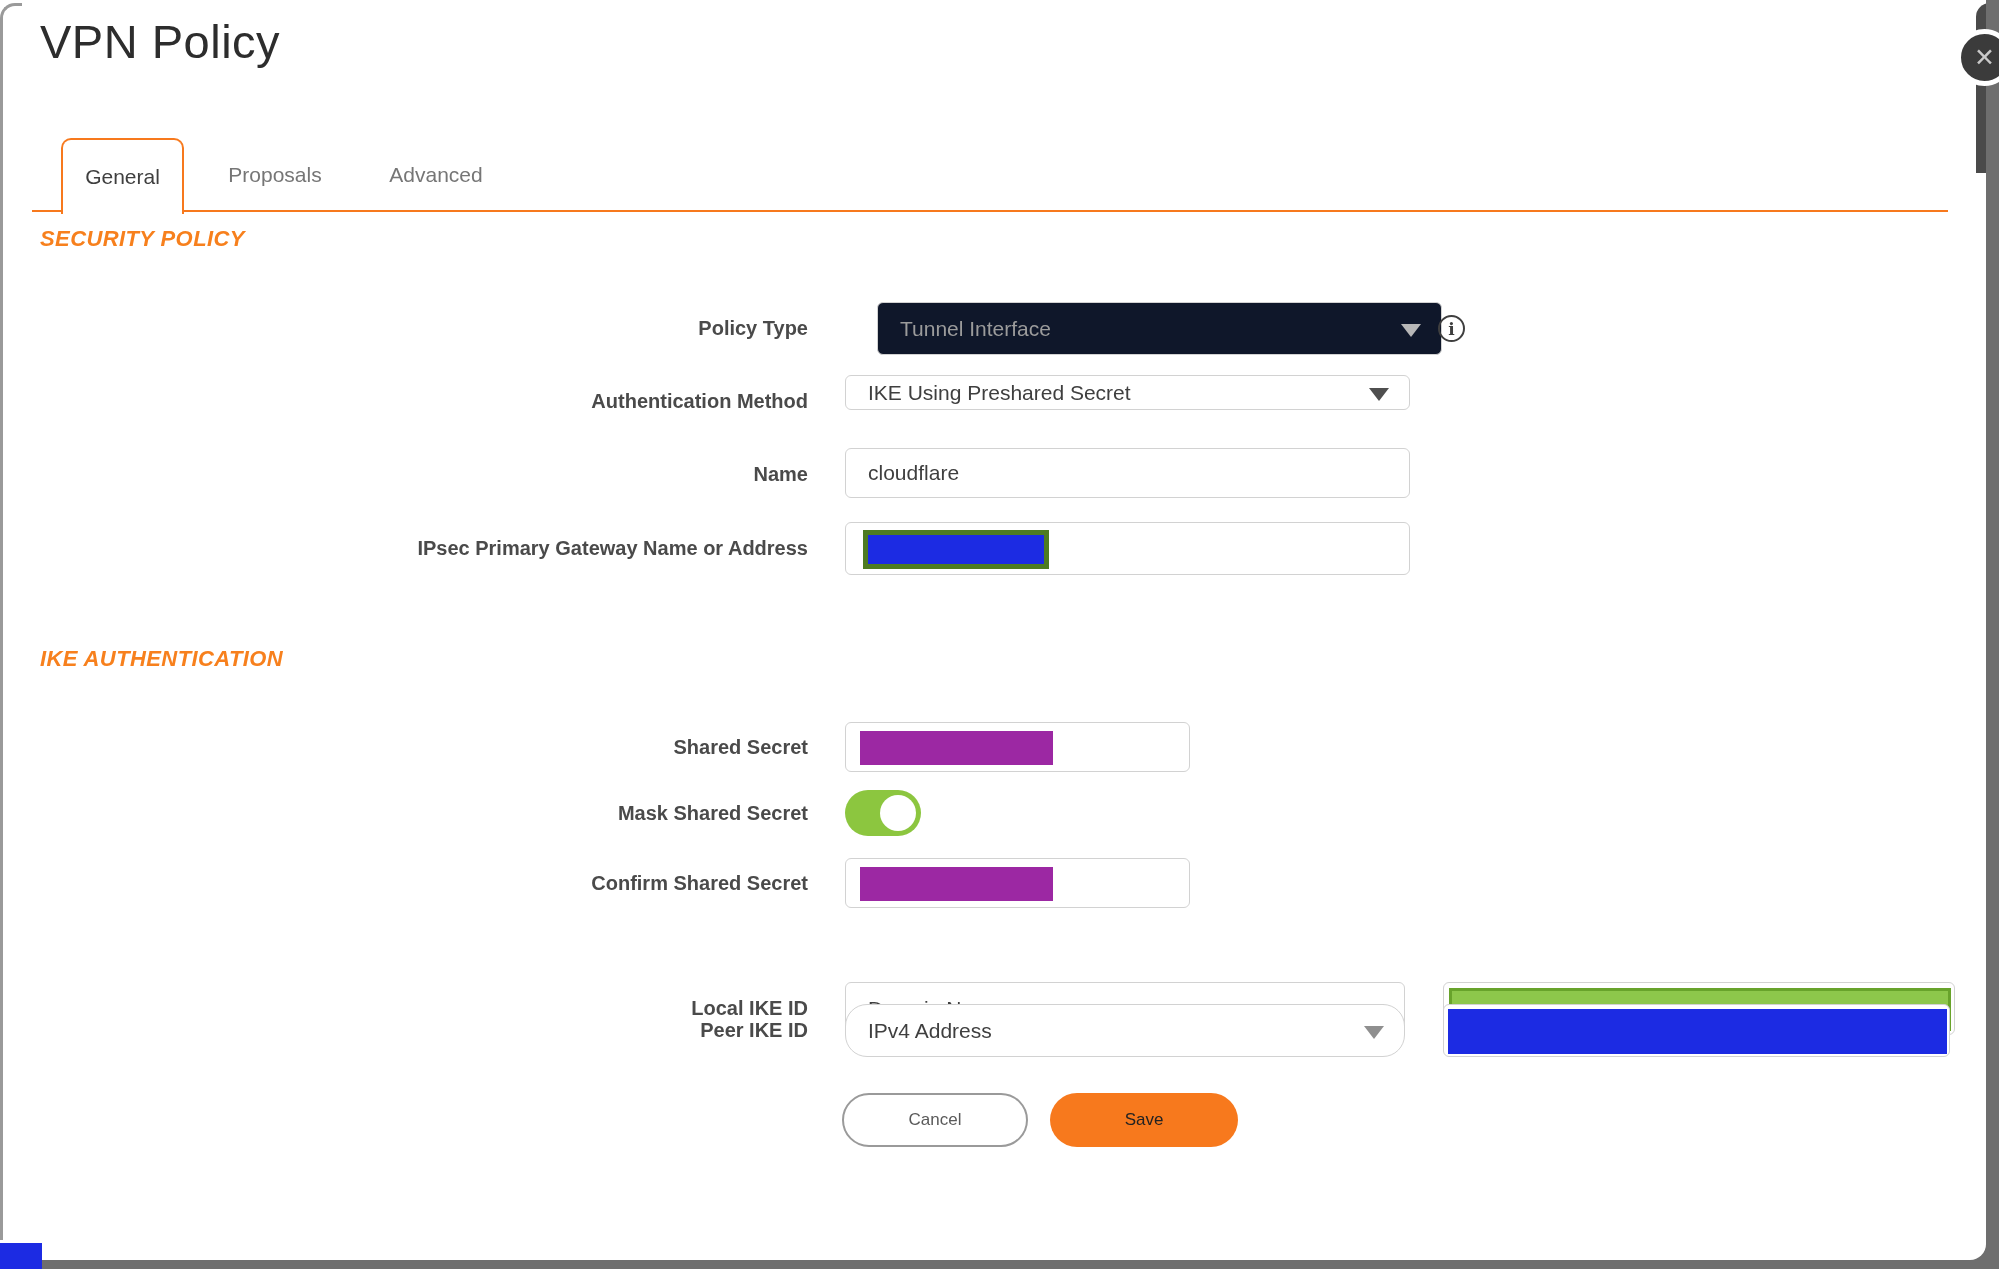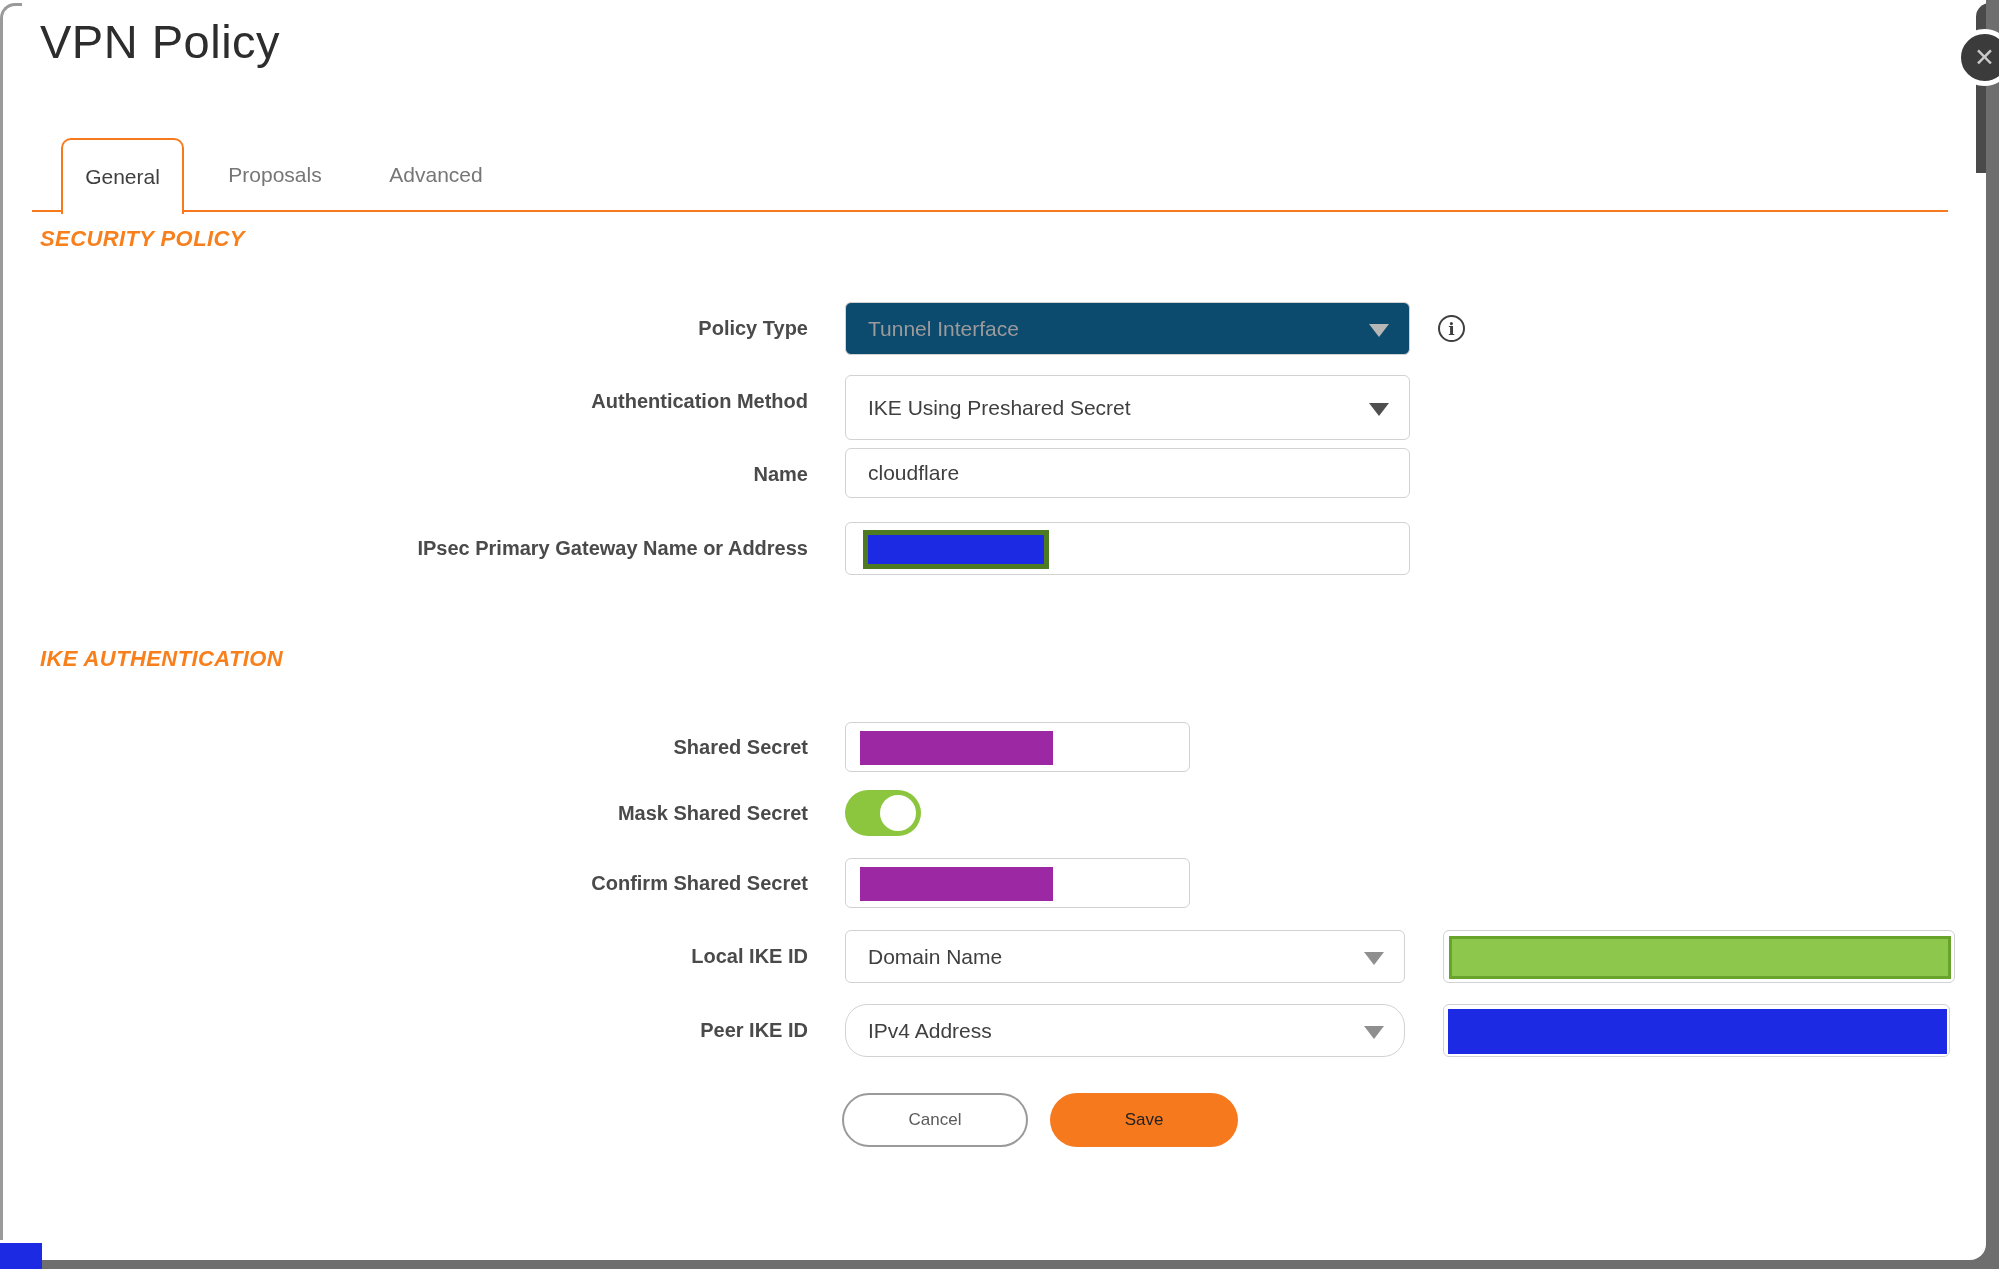--- a/index.html
+++ b/index.html
@@ -44,21 +44,21 @@
   .hd-security { top:226px; }
   .hd-ike { top:646px; }
 
   
   .row { position:absolute; left:0; width:1999px;padding-left:16px; }
   .flabel { position:absolute; left:0; width:808px; text-align:right; font-size:20px;
             font-weight:700; color:#4a4a4a; }
   .ctrl { position:absolute; left:845px; background:#fff; border:1.5px solid #d2d2d2;
           border-radius:6px; font-size:21px; color:#3f3f3f; display:flex; align-items:center;
           padding-left:22px; }
-  .ctrl.disabled { background:#0c4a6e; color:#9b9b9b; }
+  .ctrl.disabled { background:#0f172a; color:#9b9b9b;margin-left:32px; }
   .caret { position:absolute; right:20px; top:50%; margin-top:-5px; width:0; height:0;
            border-left:10px solid transparent; border-right:10px solid transparent;
            border-top:13px solid #4f4f4f; }
   .caret.light { border-top-color:#b7b7b7; }
   .caret.mid   { border-top-color:#8f8f8f; }
   input.textin { position:absolute; left:845px; border:1.5px solid #d2d2d2; border-radius:6px;
                  font-size:21px; color:#3f3f3f; padding-left:22px;
                  font-family:"Liberation Sans","DejaVu Sans",sans-serif; }
   .frame { position:absolute; background:#fff; border:1.5px solid #d2d2d2; border-radius:6px; }
   .redact { position:absolute; }
@@ -116,21 +116,21 @@
       <span>Tunnel Interface</span>
       <span class="caret light"></span>
     </div>
   </div>
   <div class="info-icon">
     <span>i</span>
   </div>
 
   <div class="row" style="top:375px; height:53px;">
     <div class="flabel" style="line-height:53px;">Authentication Method</div>
-    <div class="ctrl" style="top:0; width:565px; height:65px;">
+    <div class="ctrl" style="top:0; width:565px; height:35px;">
       <span>IKE Using Preshared Secret</span>
       <span class="caret"></span>
     </div>
   </div>
 
   <div class="row" style="top:448px; height:53px;">
     <div class="flabel" style="line-height:53px;">Name</div>
     <input class="textin" style="top: 0px; width: 565px; height: 50px;" type="text" value="cloudflare">
   </div>
 
@@ -157,21 +157,21 @@
     <div class="knob"></div>
   </div>
 
   <div class="row" style="top:858px; height:50px;">
     <div class="flabel" style="line-height:50px;">Confirm Shared Secret</div>
     <div class="frame" style="left:845px; top:0; width:345px; height:50px;">
       <div class="redact r-purple" style="left:14px; top:8px; width:193px; height:34px;"></div>
     </div>
   </div>
 
-  <div class="row" style="top:930px; height:53px;">
+  <div class="row" style="top:982px; height:53px;">
     <div class="flabel" style="line-height:53px;">Local IKE ID</div>
     <div class="ctrl" style="top:0; width:560px; height:53px;">
       <span>Domain Name</span>
       <span class="caret mid"></span>
     </div>
     <div class="frame" style="left:1443px; top:0; width:512px; height:53px;">
       <div class="redact r-green" style="left:5px; top:5px; width:502px; height:43px;"></div>
     </div>
   </div>
 

